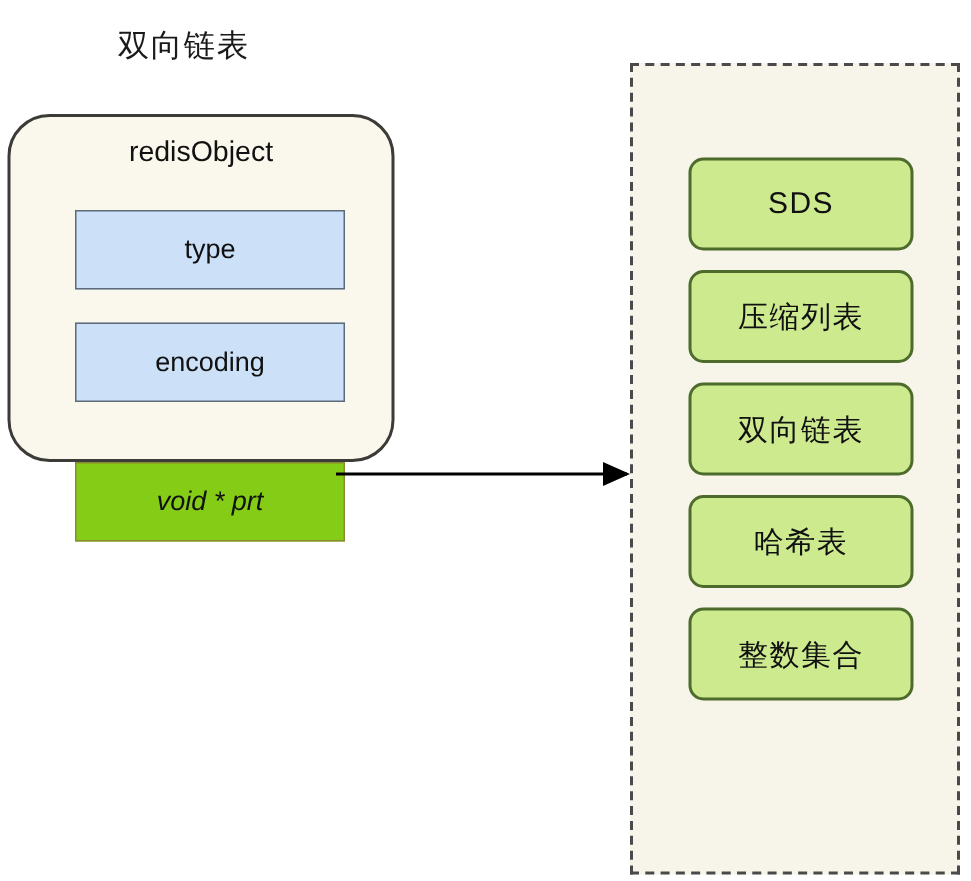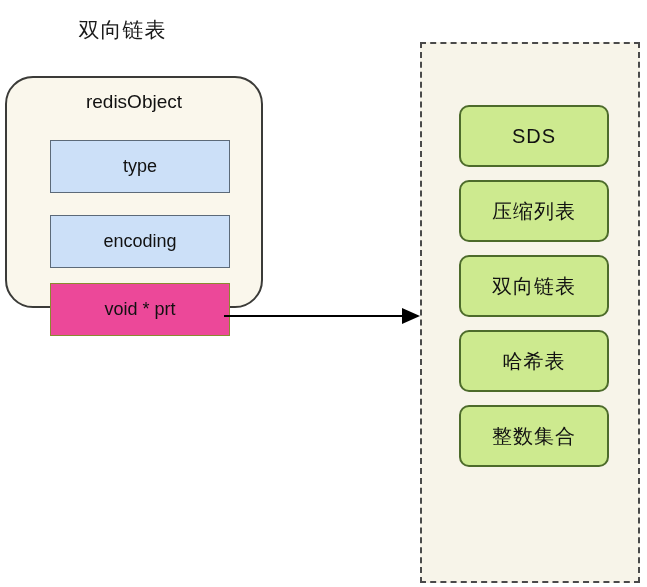--- a/index.html
+++ b/index.html
@@ -68,21 +68,21 @@
     box-sizing: border-box;
     border: 1px solid #5c6a79;
     display: flex;
     align-items: center;
     justify-content: center;
     font-size: 18px;
     color: #111111;
   }
   .field-type     { top: 62px;  background: #cce0f8; }
   .field-encoding { top: 137px; background: #cce0f8; }
-  .field-ptr      { top: 205px; background: #ec4899; border-color: #8a8a30; }
+  .field-ptr      { top: 230px; background: #84cc16; border-color: #8a8a30; font-style: italic; }
 
   
   #arrow-svg {
     position: absolute;
     left: 0;
     top: 0;
     width: 647px;
     height: 587px;
     pointer-events: none;
   }

